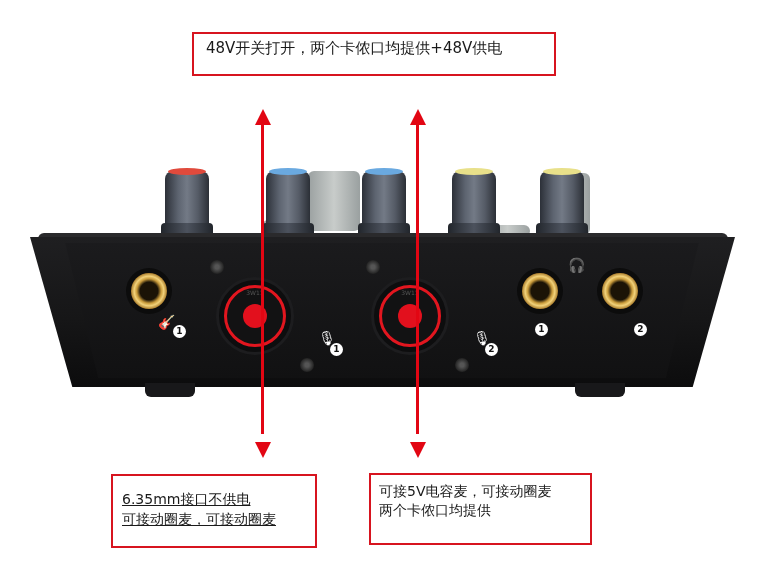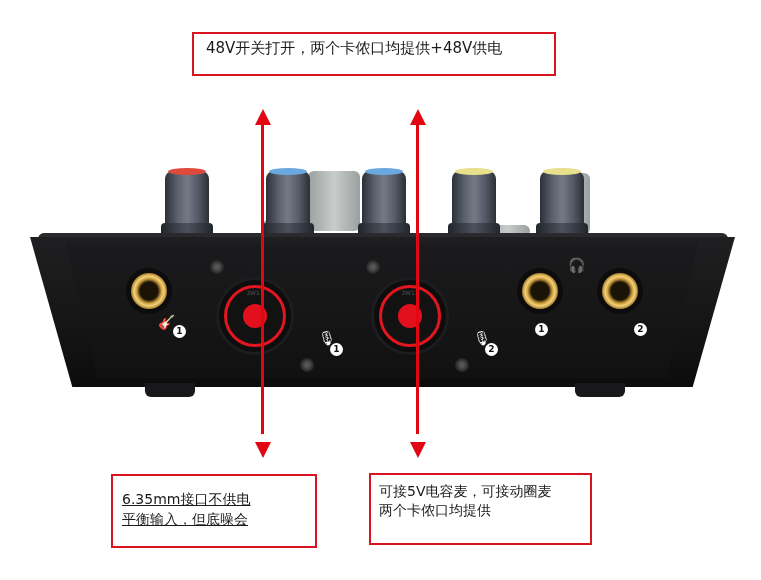--- a/index.html
+++ b/index.html
@@ -111,19 +111,19 @@
 <div class="arrow-head-up" style="left:255px;top:109px;"></div>
 <div class="arrow" style="left:261px;top:122px;height:312px;"></div>
 <div class="arrow-head-down" style="left:255px;top:442px;"></div>
 
 <div class="arrow-head-up" style="left:410px;top:109px;"></div>
 <div class="arrow" style="left:416px;top:122px;height:312px;"></div>
 <div class="arrow-head-down" style="left:410px;top:442px;"></div>
 
 <div id="callout-left" class="callout">
   <span class="line">6.35mm接口不供电</span>
-  <span class="line">平衡输入，但底噪会</span>
+  <span class="line">可接动圈麦，可接动圈麦</span>
 </div>
 
 <div id="callout-right" class="callout">
   <span class="line">可接5V电容麦，可接动圈麦</span>
   <span class="line">两个卡侬口均提供</span>
 </div>
 
 </body></html>

